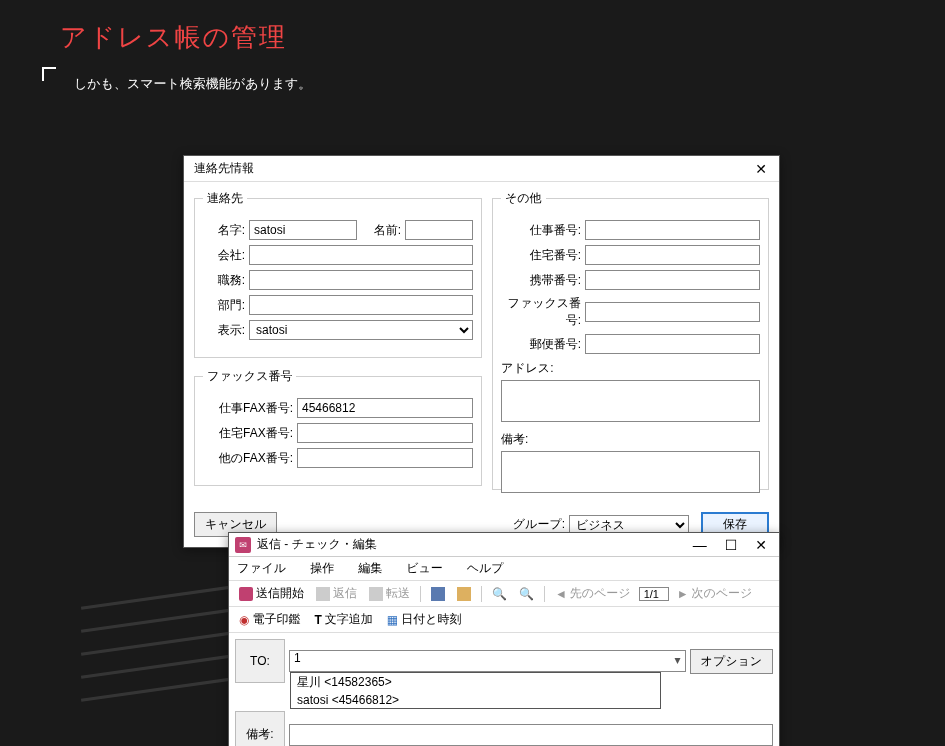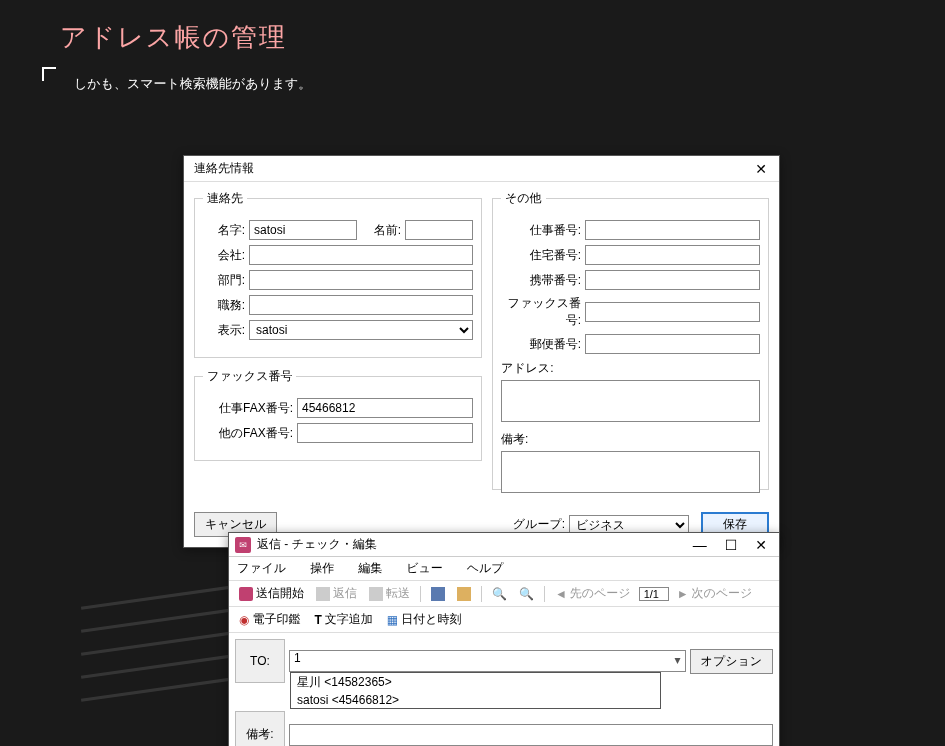--- a/index.html
+++ b/index.html
@@ -9,21 +9,21 @@
   font-size: 12px;
   width: 945px;
   height: 746px;
   position: relative;
   overflow: hidden;
 }
 .page-header {
   padding: 20px 0 0 60px;
 }
 .page-title {
-  color: #fca5a5;
+  color: #ef4444;
   font-size: 26px;
   font-weight: normal;
   letter-spacing: 2px;
   margin-bottom: 18px;
 }
 .desc-wrap {
   color: #fff;
   font-size: 13px;
   line-height: 1.7;
   padding-left: 0px;
@@ -288,40 +288,44 @@
           <span class="lab w50">名字:</span>
           <input class="inp w120" value="satosi" style="">
           <span class="lab" style="width:40px">名前:</span>
           <input class="inp w80" value="" style="">
         </div>
         <div class="row">
           <span class="lab w50">会社:</span>
           <input class="inp wfull" value="" style="">
         </div>
         <div class="row">
+          <span class="lab w50">職務:</span>
+          <input class="inp wfull" value="" style="">
+        </div>
+        <div class="row">
           <span class="lab w50">部門:</span>
-          <input class="inp wfull" value="" style="">
-        </div>
-        <div class="row">
-          <span class="lab w50">職務:</span>
           <input class="inp wfull" value="" style="">
         </div>
         <div class="row">
           <span class="lab w50">表示:</span>
           <select class="sel" style="flex:1">
             <option>satosi</option>
           </select>
         </div>
       </fieldset>
 
       <fieldset class="group">
         <legend>ファックス番号</legend>
         <div class="row">
           <span class="lab" style="width:90px">仕事FAX番号:</span>
           <input class="inp wfull" value="45466812" style="">
+        </div>
+        <div class="row">
+          <span class="lab" style="width:90px">住宅FAX番号:</span>
+          <input class="inp wfull" value="" style="">
         </div>
         <div class="row">
           <span class="lab" style="width:90px">他のFAX番号:</span>
           <input class="inp wfull" value="" style="">
         </div>
       </fieldset>
     </div>
 
     <div class="col">
       <fieldset class="group" style="height:300px">

